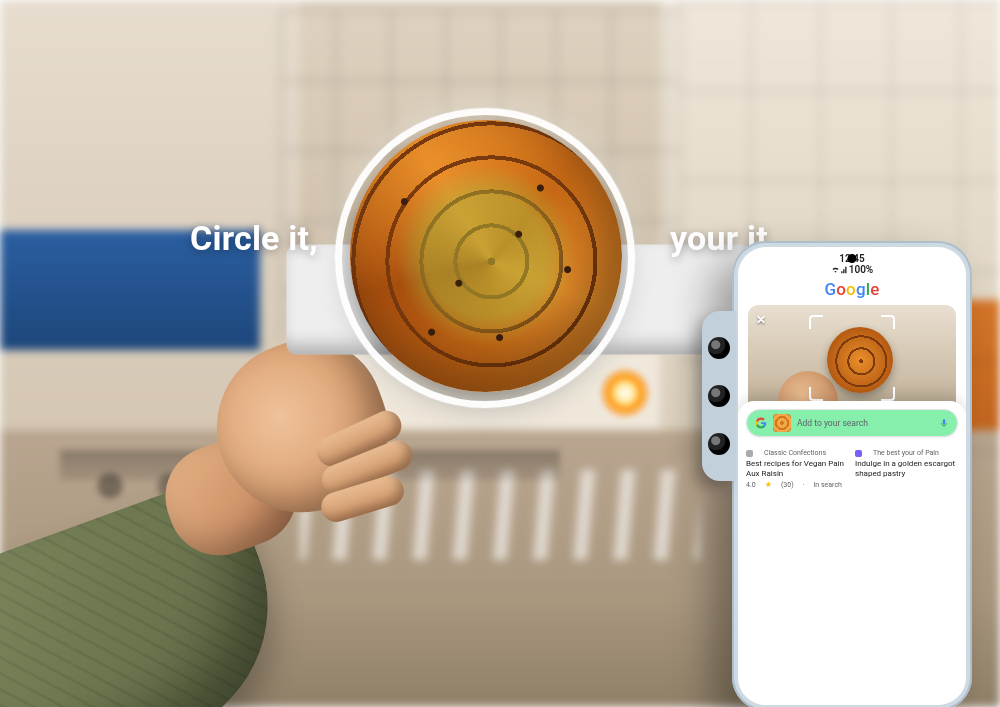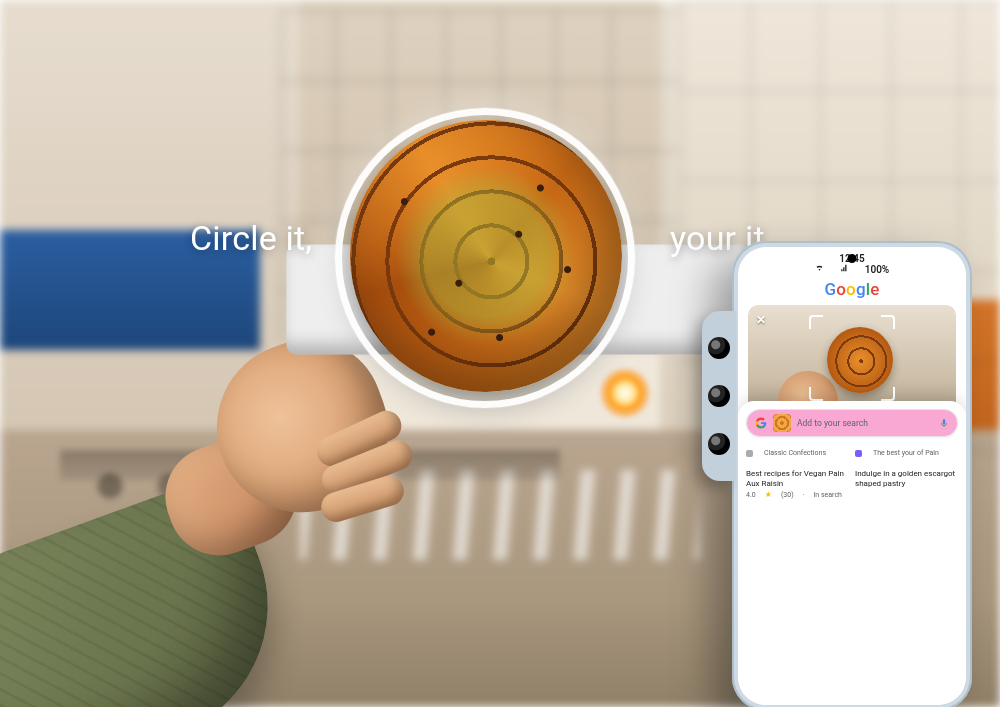--- a/index.html
+++ b/index.html
@@ -114,42 +114,42 @@
       
       radial-gradient(circle at 50% 50%, rgba(170,180,60,0.5) 0 60px, transparent 90px),
       
       repeating-radial-gradient(circle at 52% 52%, #7a3a0e 0 4px, transparent 4px 34px),
       conic-gradient(from 40deg at 52% 52%, #c96a16, #e98f2a, #c96a16, #a94f0e, #e98f2a, #c96a16),
       radial-gradient(circle at 50% 40%, #f0a84a 0%, #d47518 45%, #9b4a0d 100%);
     box-shadow: inset -20px -28px 50px rgba(0,0,0,0.35), 0 12px 30px rgba(0,0,0,0.4);
   }
 
   
-  .headline { position:absolute; top:218px; color:#fff; font-weight:400; font-size:34px; letter-spacing:0.2px; text-shadow:0 2px 10px rgba(0,0,0,0.35); }
+  .headline { position:absolute; top:218px; color:#fff; font-weight:700; font-size:34px; letter-spacing:0.2px; text-shadow:0 2px 10px rgba(0,0,0,0.35); }
   .hl-left { left:190px; }
   .hl-right { left:670px; }
 
   
   .phone {
     position:absolute; right:28px; bottom:-4px; width:240px; height:470px;
     background:#cdd9e3; border-radius:34px; padding:6px;
     box-shadow: -20px 18px 40px rgba(0,0,0,0.35), inset 0 0 0 2px #aebecb;
   }
   .phone .camera-bar {
     position:absolute; left:-30px; top:70px; width:34px; height:170px;
     background:#c2d0db; border-radius:18px 0 0 18px;
     display:flex; flex-direction:column; align-items:center; justify-content:space-evenly;
     box-shadow:-8px 6px 14px rgba(0,0,0,0.25);
   }
   .phone .camera-bar .lens{ width:22px;height:22px;border-radius:50%; background:radial-gradient(circle at 35% 35%, #777 0 4px, #222 5px 9px, #000 10px);}
   .screen { position:relative; width:100%; height:100%; background:#fff; border-radius:28px; overflow:hidden; }
   .punch { position:absolute; top:7px; left:50%; transform:translateX(-50%); width:9px; height:9px; background:#000; border-radius:50%; }
 
   .statusbar { display:flex; justify-content:space-between; align-items:center; font-size:10px; font-weight:600; padding:6px 12px 2px; color:#222;flex-direction:column;}
-  .status-right { display:flex; gap:16px; }
+  .status-right { display:flex; gap:0; align-items:center;}
   .status-right svg{ display:block;}
 
   .app-title { text-align:center; font-size:17px; font-weight:500; color:#202124; letter-spacing:0.2px; margin-top:2px;}
   .app-title .g1{color:#4285F4}.app-title .g2{color:#EA4335}.app-title .g3{color:#FBBC05}.app-title .g4{color:#4285F4}.app-title .g5{color:#34A853}.app-title .g6{color:#EA4335}
 
   .hero-img {
     margin:6px 10px 0; height:120px; border-radius:10px; position:relative; overflow:hidden;
     background:
       linear-gradient(180deg,#e9dfd0,#cdbfa9 60%,#a99a82);
   }
@@ -163,32 +163,32 @@
   .hero-img .crop-corners{position:absolute; left:50%; top:10px; transform:translateX(-50%); width:86px; height:86px;}
   .crop-corners i{position:absolute;width:14px;height:14px;border:2px solid #fff;}
   .crop-corners i.tl{top:0;left:0;border-right:none;border-bottom:none;border-radius:4px 0 0 0;}
   .crop-corners i.tr{top:0;right:0;border-left:none;border-bottom:none;border-radius:0 4px 0 0;}
   .crop-corners i.bl{bottom:0;left:0;border-right:none;border-top:none;border-radius:0 0 0 4px;}
   .crop-corners i.br{bottom:0;right:0;border-left:none;border-top:none;border-radius:0 0 4px 0;}
   .hero-img .mini-hand{position:absolute;left:30px;bottom:-6px;width:60px;height:60px;border-radius:50%;background:radial-gradient(circle at 40% 40%,#eabd92,#c88e62 70%);}
   .hero-close{position:absolute;left:8px;top:8px;color:#fff;font-size:12px;font-weight:700;text-shadow:0 1px 2px rgba(0,0,0,.5);}
 
   .sheet { position:absolute; left:0; right:0; bottom:0; top:154px; background:#fff; border-radius:16px 16px 0 0; box-shadow:0 -4px 14px rgba(0,0,0,0.12); padding:8px 8px 0; overflow:hidden;}
-  .searchbar { display:flex; align-items:center; gap:6px; background:#f9a8d4; border:1px solid #e3e3e3; border-radius:20px; padding:4px 8px; box-shadow:0 1px 3px rgba(0,0,0,0.06);}
+  .searchbar { display:flex; align-items:center; gap:6px; background:#86efac; border:1px solid #e3e3e3; border-radius:20px; padding:4px 8px; box-shadow:0 1px 3px rgba(0,0,0,0.06);}
   .g-logo{width:12px;height:12px;}
   .chip-thumb{width:18px;height:18px;border-radius:4px;background:repeating-radial-gradient(circle,#d47518 0 2px,#f0a84a 2px 5px);}
   .searchbar .ph{flex:1;font-size:8.5px;color:#5f6368;}
   .mic{width:10px;height:10px;}
 
   .grid { display:grid; grid-template-columns:1fr 1fr; gap:6px; margin-top:8px;}
   .card { display:flex; flex-direction:column; }
   .thumb { width:100%; border-radius:10px; background:#eee; }
   .meta { font-size:7px; color:#5f6368; display:flex; align-items:center; gap:11px; margin-top:4px;}
   .favicon{width:7px;height:7px;border-radius:2px;background:#aaa;}
-  .title { font-size:8px; color:#202124; line-height:1.25; margin-top:12px; }
+  .title { font-size:8px; color:#202124; line-height:1.25; margin-top:2px; }
   .rating { font-size:7px; color:#5f6368; margin-top:2px; display:flex; align-items:center; gap:9px;}
   .star{color:#fbbc04;font-size:8px;line-height:1;}
   .col{display:flex;flex-direction:column;gap:6px;}
 </style>
 </head>
 <body>
 
 <div class="stage">
 
   <div class="bg"></div>

